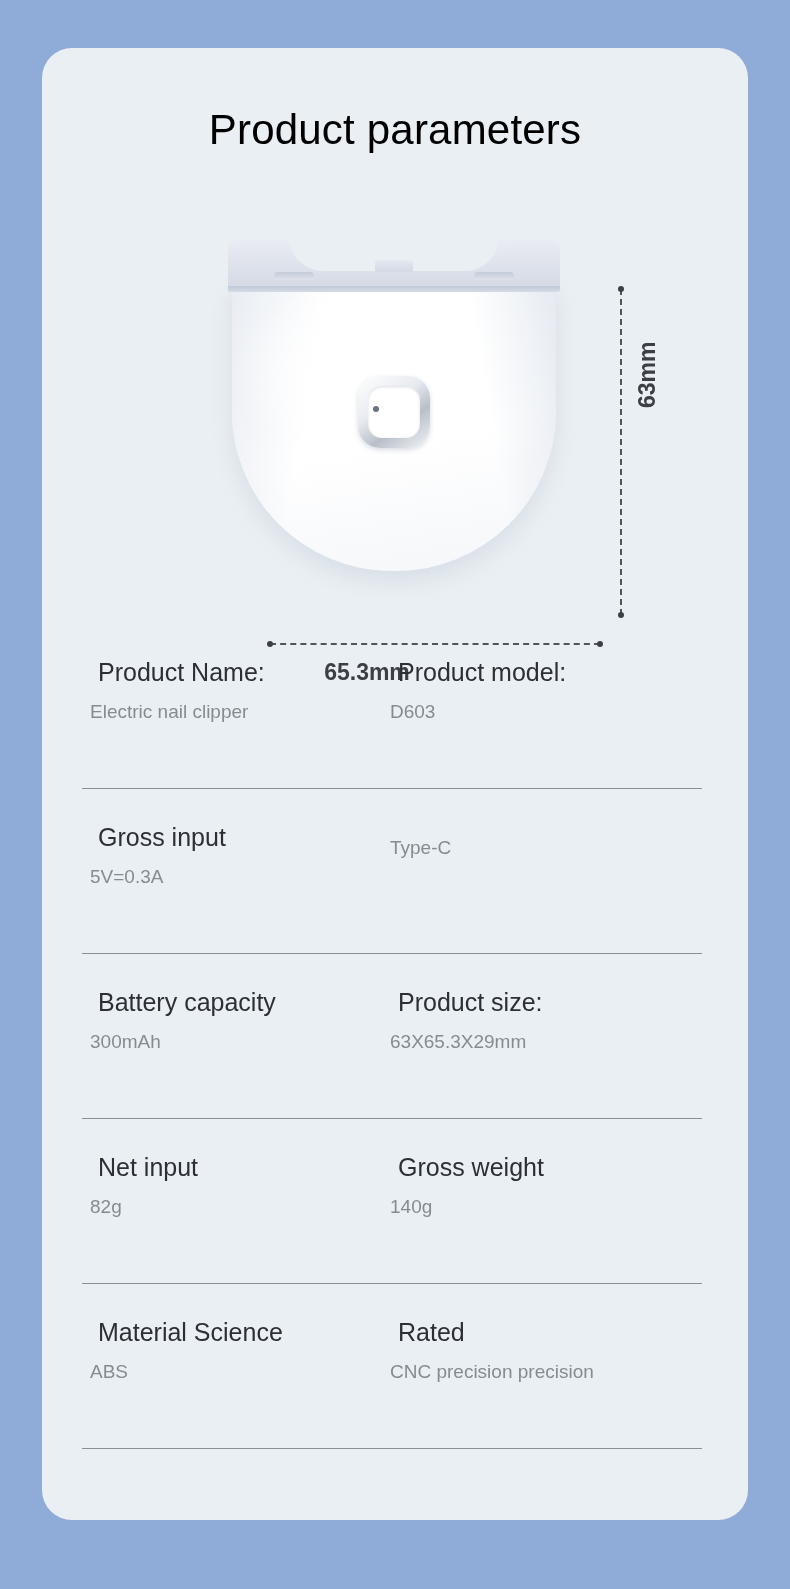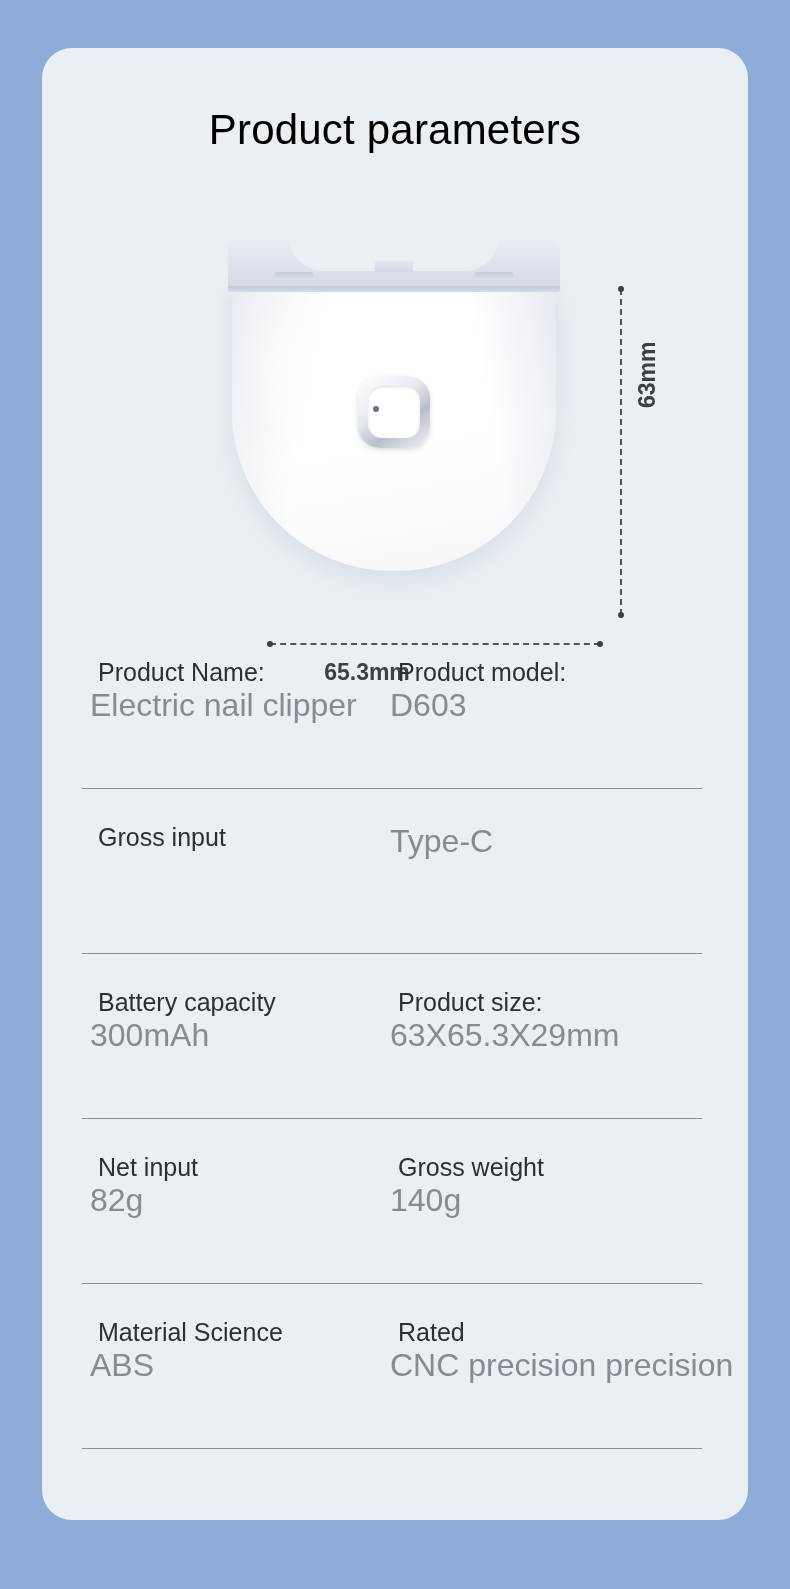--- a/index.html
+++ b/index.html
@@ -233,21 +233,22 @@
     height: 23px;
     border-radius: 50%;
     background: #c6d3e3;
     z-index: -1;
   }
   .spec-label-text {
     position: relative;
     z-index: 1;
   }
   .spec-value {
-    font-size: 32px;
+    margin-top: 14px;
+    font-size: 19px;
     color: #868b92;
     white-space: nowrap;
   }
 
   .spec-divider {
     position: absolute;
     left: 40px;
     width: 620px;
     height: 0;
     border-top: 1px solid #8a8f96;
@@ -309,20 +310,21 @@
       </div>
       <div class="spec-divider" style="top:130px"></div>
     </div>
 
     <div class="spec-row">
       <div class="spec-cell col-left">
         <div class="spec-label">
           <span class="spec-dot"></span>
           <span class="spec-label-text">Gross input</span>
         </div>
+        <div class="spec-value">5V=0.3A</div>
       </div>
       <div class="spec-cell col-right">
         <div class="spec-value">Type-C</div>
       </div>
       <div class="spec-divider" style="top:130px"></div>
     </div>
 
     <div class="spec-row">
       <div class="spec-cell col-left">
         <div class="spec-label">

